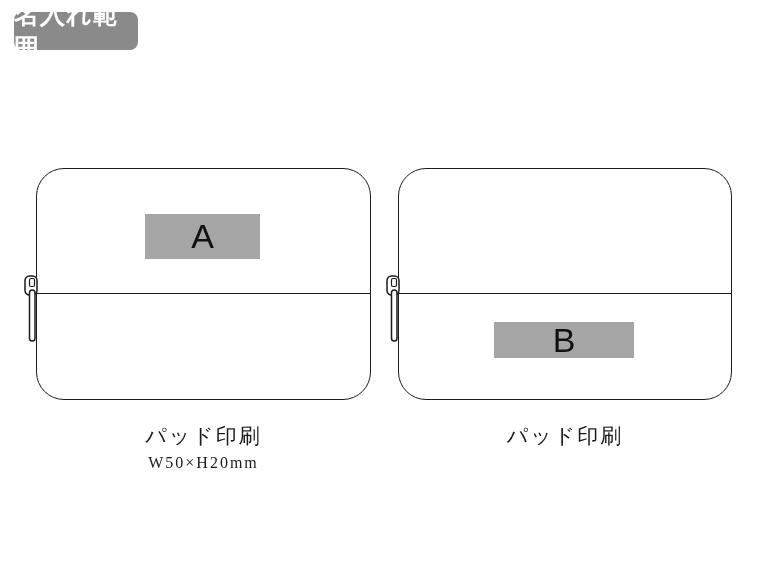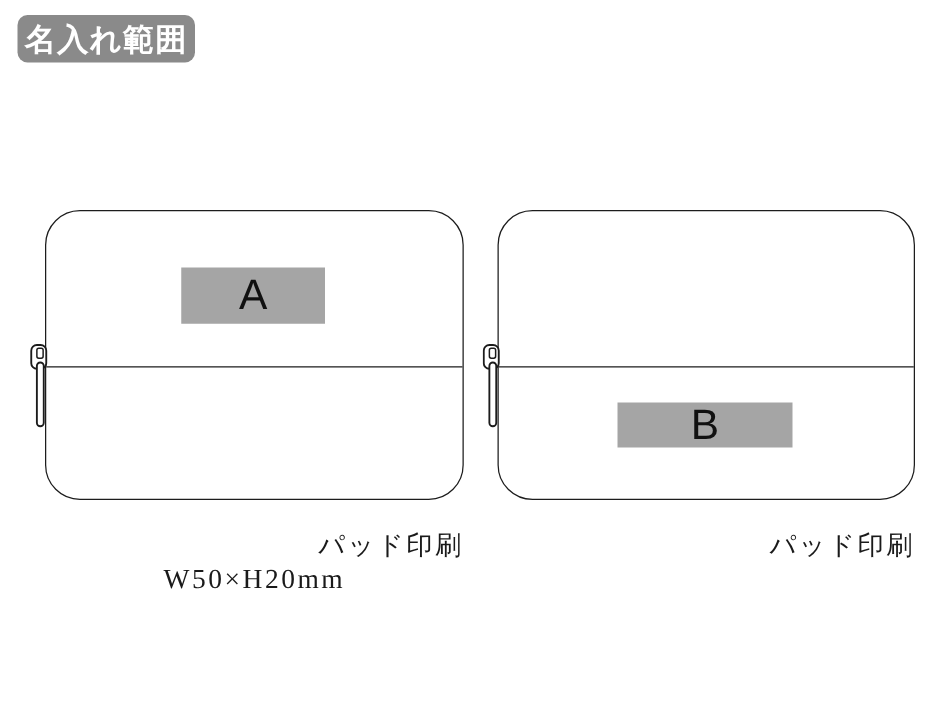--- a/index.html
+++ b/index.html
@@ -13,21 +13,21 @@
   .canvas {
     position: absolute;
     left: 0; top: 0;
     width: 760px; height: 570px;
     background: #ffffff;
   }
   
   .badge {
     position: absolute;
     left: 14px; top: 12px;
-    width: 142px; height: 38px;
+    width: 124px; height: 38px;
     background: #8a8a8a;
     border-radius: 8px;
     color: #ffffff;
     font-weight: bold;
     font-size: 25px;
     letter-spacing: 1px;
     display: flex;
     align-items: center;
     justify-content: center;
   }
@@ -70,22 +70,22 @@
   
   .caption {
     position: absolute;
     top: 423px;
     text-align: center;
     font-family: "Liberation Serif", serif;
     color: #1a1a1a;
   }
   .caption.caption-a { left: 36px;  width: 335px; }
   .caption.caption-b { left: 398px; width: 334px; }
-  .caption .line1 { font-size: 21px; line-height: 26px; letter-spacing: 2px; text-align: right; }
-  .caption .line2 { font-size: 22px; line-height: 27px; letter-spacing: 2px; }
+  .caption .line1 { font-size: 21px; line-height: 26px; letter-spacing: 2px; }
+  .caption .line2 { font-size: 16px; line-height: 27px; letter-spacing: 2px; }
 </style>
 </head>
 <body>
 
 <div class="canvas">
 
   <div class="badge">名入れ範囲</div>
 
   <div class="pouch pouch-a">
     <div class="zip-line"></div>

